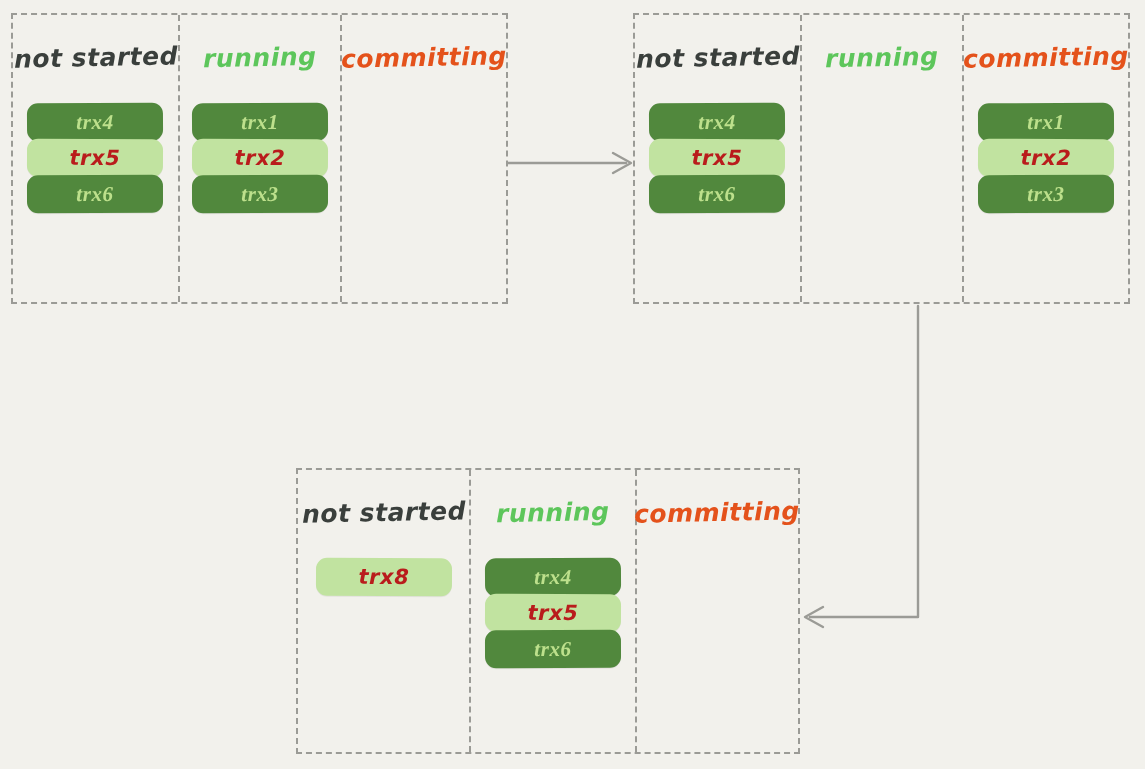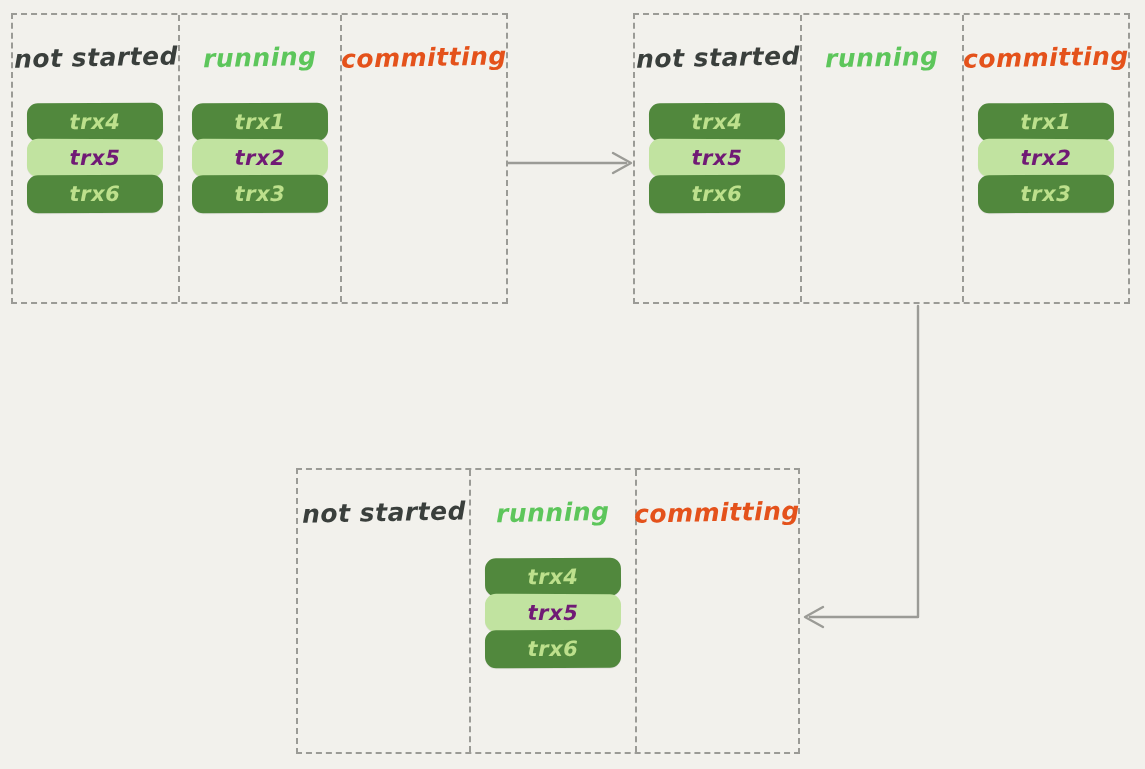--- a/index.html
+++ b/index.html
@@ -71,22 +71,22 @@
     justify-content: center;
     font-family: "DejaVu Sans", sans-serif;
     font-weight: bold;
     font-style: italic;
     font-size: 21px;
     letter-spacing: 0.6px;
     line-height: 1;
     margin-bottom: -2px;
     box-shadow: 0 1px 0 rgba(0,0,0,0.06);
   }
-  .trx.dark  { background: #51883d; color: #bde08c; }
-  .trx.light { background: #c1e3a0; color: #701a75; }
+  .trx.dark  { background: #51883d; color: #bde08c; font-family: Liberation Serif, serif; }
+  .trx.light { background: #c1e3a0; color: #b91c1c; }
   .trx.r1 { transform: rotate(-0.35deg); }
   .trx.r2 { transform: rotate(0.3deg);  }
   .trx.r3 { transform: rotate(-0.2deg); }
 
   
   .conn {
     position: absolute;
     pointer-events: none;
   }
   .conn svg { display: block; overflow: visible; }
@@ -139,20 +139,21 @@
         <div class="trx light r2">trx2</div>
         <div class="trx dark r3">trx3</div>
       </div>
     </div>
   </div>
 
   <div class="panel" style="left:296px; top:468px; width:504px; height:286px;">
     <div class="column" style="width:171px;">
       <div class="col-title t-notstarted">not started</div>
       <div class="stack">
+        <div class="trx light r2">trx8</div>
       </div>
     </div>
     <div class="column" style="width:166px;">
       <div class="col-title t-running">running</div>
       <div class="stack">
         <div class="trx dark r1">trx4</div>
         <div class="trx light r2">trx5</div>
         <div class="trx dark r3">trx6</div>
       </div>
     </div>

